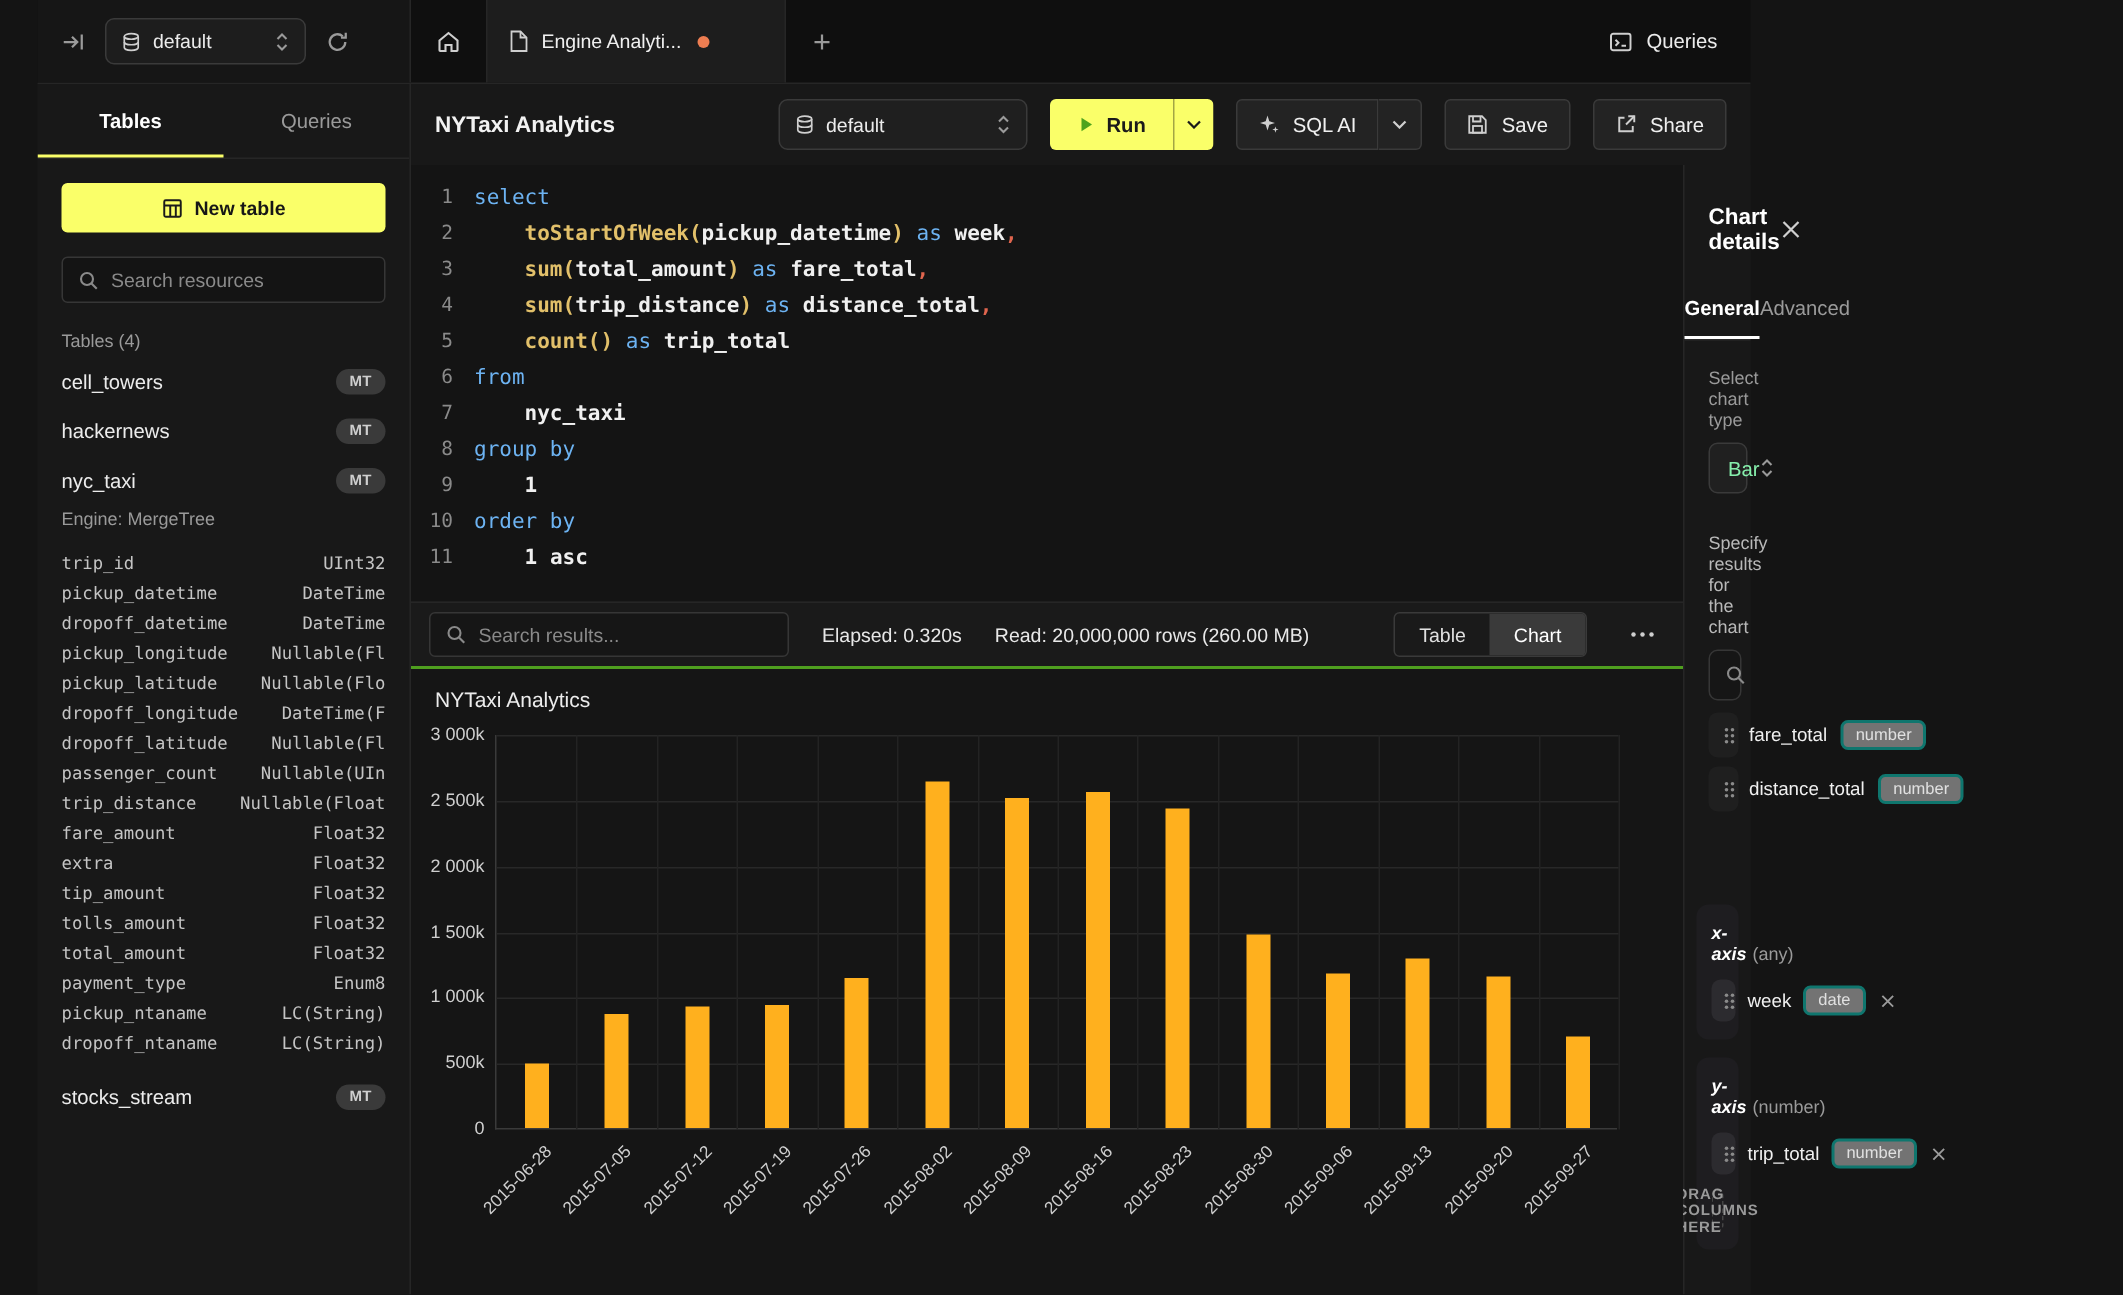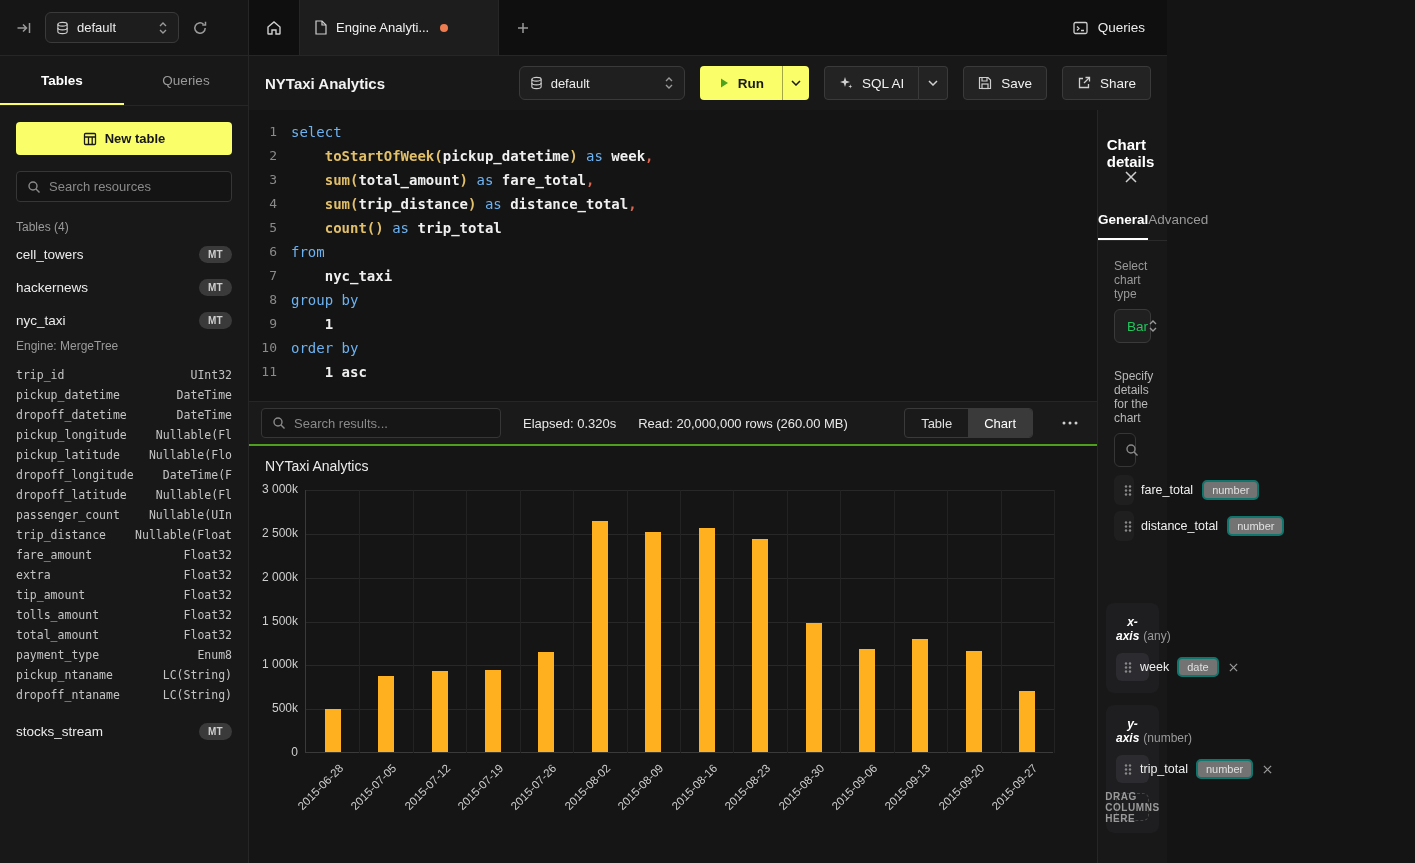--- a/index.html
+++ b/index.html
@@ -7,21 +7,21 @@
   body {
     background:#141414; color:#e8e8e8;
     font-family:"Liberation Sans", sans-serif;
     overflow:hidden; font-size:13px;
   }
   button { font-family:inherit; cursor:pointer; background:none; border:none; color:inherit; }
   input { font-family:inherit; background:transparent; border:none; outline:none; color:#e0e0e0; font-size:13px; width:100%; }
   input::placeholder { color:#8a8a8a; }
   svg { display:block; }
 
-  .app { width:1167px; height:863px; display:flex; flex-direction:column; }
+  .app { width:1167px; height:863px; display:flex; flex-direction:column;padding-left:25px; }
 
   
   .topbar { height:56px; flex:0 0 56px; display:flex; align-items:stretch; background:#0f0f0f; border-bottom:1px solid #262626; }
   .topbar-left { width:249px; flex:0 0 249px; display:flex; align-items:center; gap:13px; padding:0 16px; border-right:1px solid #262626; background:#161616; }
   .icon-btn { display:flex; align-items:center; justify-content:center; cursor:pointer; }
   .selector { display:flex; align-items:center; gap:8px; height:31px; padding:0 10px; background:#1d1d1d; border:1px solid #3a3a3a; border-radius:6px; font-size:13px; color:#ececec; }
   .selector .sel-text { flex:1; text-align:left; }
   .topbar-left .selector { width:134px; }
   .tab-strip { display:flex; align-items:stretch; }
   .tab { display:flex; align-items:center; justify-content:center; cursor:pointer; }
@@ -95,31 +95,31 @@
   .chart-title { position:absolute; left:16px; top:12px; font-size:14px; color:#ececec; font-weight:500; }
   .plot { position:absolute; left:56px; top:44px; width:748px; height:263px; border-left:1px solid #3a3a3a; border-bottom:1px solid #3a3a3a; }
   .hgrid { position:absolute; left:0; width:748px; height:1px; background:#282828; }
   .vgrid { position:absolute; top:0; height:263px; width:1px; background:#232323; }
   .bar { position:absolute; bottom:0; width:16px; background:var(--bar,#ffb01e); }
   .ylab { position:absolute; left:-54px; width:46px; text-align:right; font-size:12px; color:#cfcfcf; }
   .xlab { position:absolute; top:272px; transform:translateX(-100%) rotate(-45deg); transform-origin:100% 0; font-size:11.5px; color:#cfcfcf; white-space:nowrap; }
 
   
   .details-panel { flex:1; border-left:1px solid #262626; background:#181818; display:flex; flex-direction:column; min-width:0; }
-  .panel-header { display:flex; align-items:center; justify-content:space-between; padding:26px 20px 18px 16px;flex-direction:column; }
+  .panel-header { display:flex; align-items:center; justify-content:space-between; padding:26px 20px 18px 16px; }
   .panel-title { font-size:15px; font-weight:700; color:#ffffff; }
   .close { cursor:pointer; }
   .panel-tabs { display:flex; border-bottom:1px solid #2a2a2a; }
   .ptab { flex:1; text-align:center; padding:10px 0 13px; font-size:13.5px; color:#9a9a9a; position:relative; cursor:pointer; }
   .ptab.active { color:#ffffff; font-weight:600; }
   .ptab.active::after { content:''; position:absolute; left:0; right:0; bottom:0; height:2px; background:#ffffff; }
   .panel-content { flex:1; display:flex; flex-direction:column; padding:18px 16px 30px; min-height:0; }
   .field-label { font-size:12px; color:#9a9a9a; margin-bottom:8px; }
   .field-label.strong { color:#b8b8b8; margin-top:26px; }
-  .dropdown { height:34px; background:#202020; border:1px solid #3a3a3a; border-radius:6px; display:flex; align-items:center; justify-content:space-between; padding:0 12px; font-size:13.5px; color:#22c55e; width:100%; }
+  .dropdown { height:34px; background:#202020; border:1px solid #3a3a3a; border-radius:6px; display:flex; align-items:center; justify-content:space-between; padding:0 12px; font-size:13.5px; color:#86efac; width:100%; }
   .narrow { padding-right:31px; }
   .panel-search { height:34px; border-radius:6px; margin-bottom:8px; background:#161616; }
   .avail-row { height:30px; display:flex; align-items:center; gap:9px; padding:0 10px; background:#1f1f1f; border-radius:6px; margin-bottom:6px; cursor:grab; }
   .chip-name { font-size:12.5px; color:#f0f0f0; flex:1; text-align:left; }
   .type-badge { font-size:11px; color:#e0e0e0; border:2px solid #0f766e; background:#737373; border-radius:5px; padding:2px 8px; }
   .drag { display:flex; align-items:center; cursor:grab; }
   .axes { margin:auto -8px 0; display:flex; flex-direction:column; gap:12px; }
   .axis-card { background:#1e1d20; border-radius:8px; padding:10px 10px 12px; }
   .axis-head { text-align:center; font-size:12px; margin:2px 0 10px; }
   .axis-name { color:#ffffff; font-weight:700;font-style:italic; }
@@ -522,21 +522,21 @@
           <div class="panel-content">
             <div class="field-label">Select chart type</div>
             <button class="dropdown">
               <span>Bar</span>
               <span>
                 <svg width="10" height="14" viewBox="0 0 10 14" fill="none" stroke="#9a9a9a" stroke-width="1.4">
                     <path d="M2 5l3-3 3 3M2 9l3 3 3-3"></path>
                   </svg>
               </span>
             </button>
-            <div class="field-label strong">Specify details for the chart</div>
+            <div class="field-label strong">Specify results for the chart</div>
             <div class="narrow">
               <div class="search-box panel-search">
                 <span>
                   <svg width="14" height="14" viewBox="0 0 14 14" fill="none" stroke="#8a8a8a" stroke-width="1.4">
                       <circle cx="6" cy="6" r="4"></circle>
                       <path d="M9 9l3.5 3.5"></path>
                     </svg>
                 </span>
                 <input placeholder="Search available columns" style="">
               </div>

